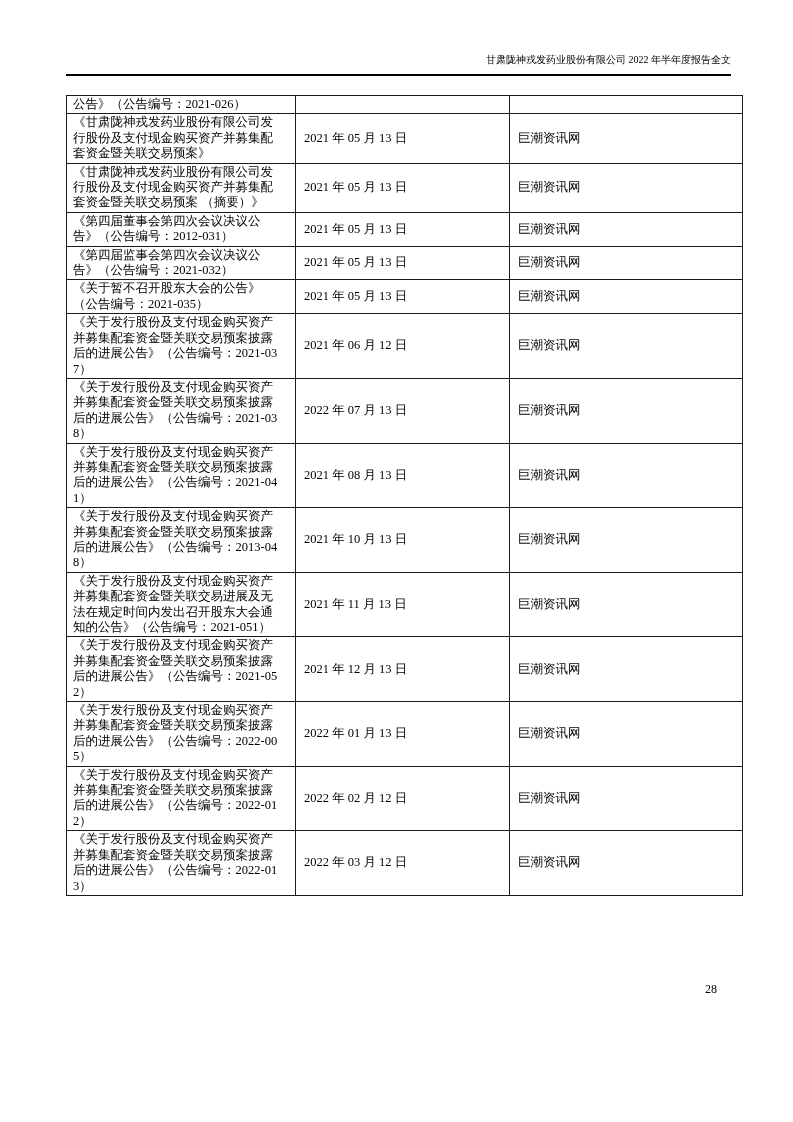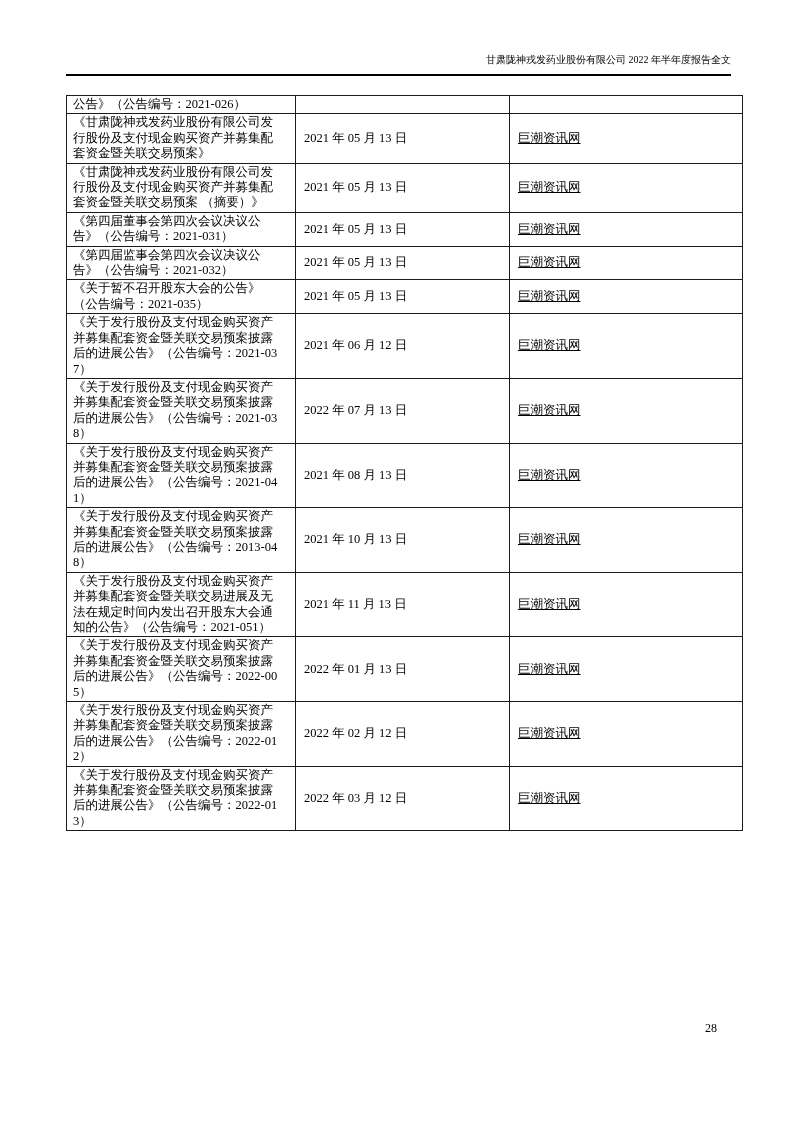--- a/index.html
+++ b/index.html
@@ -42,24 +42,24 @@
   table.announcements td {
     border: 1px solid #1a1a1a;
     font-size: 12.5px;
     line-height: 15.4px;
     vertical-align: middle;
     word-break: break-all;
     overflow-wrap: break-word;
   }
   td.c-title  { width: 229px; padding: 1px 10px 1px 6px; }
   td.c-date   { width: 214px; padding: 1px 4px 1px 8px; }
-  td.c-source { width: 233px; padding: 1px 4px 1px 8px; text-decoration: underline; }
+  td.c-source { width: 233px; padding: 1px 4px 1px 8px; }
   .page-number {
     position: absolute;
-    top: 1021px;
+    top: 982px;
     left: 0;
     width: 717px;
     text-align: right;
     font-size: 12px;
   }
 </style>
 </head>
 <body>
 
 <div class="page">
@@ -79,21 +79,21 @@
           <td class="c-title">《甘肃陇神戎发药业股份有限公司发行股份及支付现金购买资产并募集配套资金暨关联交易预案》</td>
           <td class="c-date">2021 年 05 月 13 日</td>
           <td class="c-source">巨潮资讯网</td>
         </tr>
         <tr>
           <td class="c-title">《甘肃陇神戎发药业股份有限公司发行股份及支付现金购买资产并募集配套资金暨关联交易预案 （摘要）》</td>
           <td class="c-date">2021 年 05 月 13 日</td>
           <td class="c-source">巨潮资讯网</td>
         </tr>
         <tr>
-          <td class="c-title">《第四届董事会第四次会议决议公告》（公告编号：2021-031）</td>
+          <td class="c-title">《第四届董事会第四次会议决议公告》（公告编号：2012-031）</td>
           <td class="c-date">2021 年 05 月 13 日</td>
           <td class="c-source">巨潮资讯网</td>
         </tr>
         <tr>
           <td class="c-title">《第四届监事会第四次会议决议公告》（公告编号：2021-032）</td>
           <td class="c-date">2021 年 05 月 13 日</td>
           <td class="c-source">巨潮资讯网</td>
         </tr>
         <tr>
           <td class="c-title">《关于暂不召开股东大会的公告》（公告编号：2021-035）</td>
@@ -119,20 +119,25 @@
           <td class="c-title">《关于发行股份及支付现金购买资产并募集配套资金暨关联交易预案披露后的进展公告》（公告编号：2013-048）</td>
           <td class="c-date">2021 年 10 月 13 日</td>
           <td class="c-source">巨潮资讯网</td>
         </tr>
         <tr>
           <td class="c-title">《关于发行股份及支付现金购买资产并募集配套资金暨关联交易进展及无法在规定时间内发出召开股东大会通知的公告》（公告编号：2021-051）</td>
           <td class="c-date">2021 年 11 月 13 日</td>
           <td class="c-source">巨潮资讯网</td>
         </tr>
         <tr>
+          <td class="c-title">《关于发行股份及支付现金购买资产并募集配套资金暨关联交易预案披露后的进展公告》（公告编号：2021-052）</td>
+          <td class="c-date">2021 年 12 月 13 日</td>
+          <td class="c-source">巨潮资讯网</td>
+        </tr>
+        <tr>
           <td class="c-title">《关于发行股份及支付现金购买资产并募集配套资金暨关联交易预案披露后的进展公告》（公告编号：2022-005）</td>
           <td class="c-date">2022 年 01 月 13 日</td>
           <td class="c-source">巨潮资讯网</td>
         </tr>
         <tr>
           <td class="c-title">《关于发行股份及支付现金购买资产并募集配套资金暨关联交易预案披露后的进展公告》（公告编号：2022-012）</td>
           <td class="c-date">2022 年 02 月 12 日</td>
           <td class="c-source">巨潮资讯网</td>
         </tr>
         <tr>

